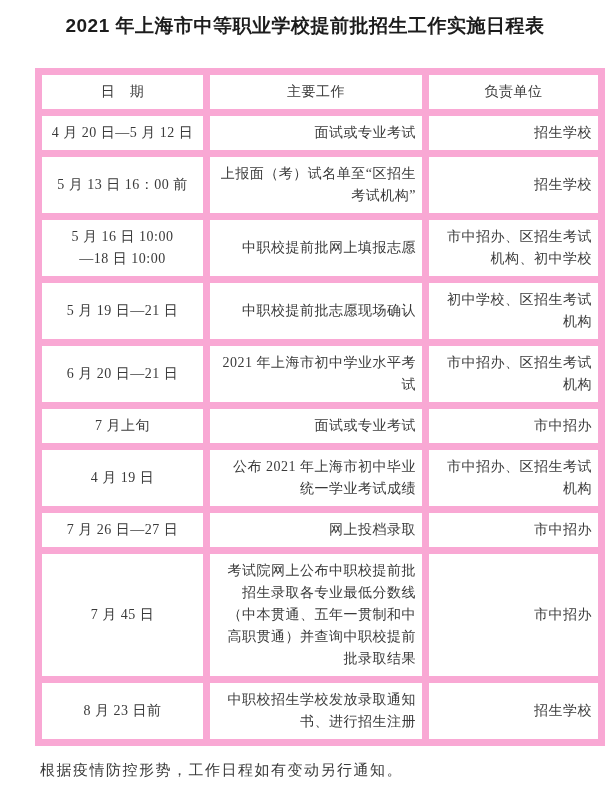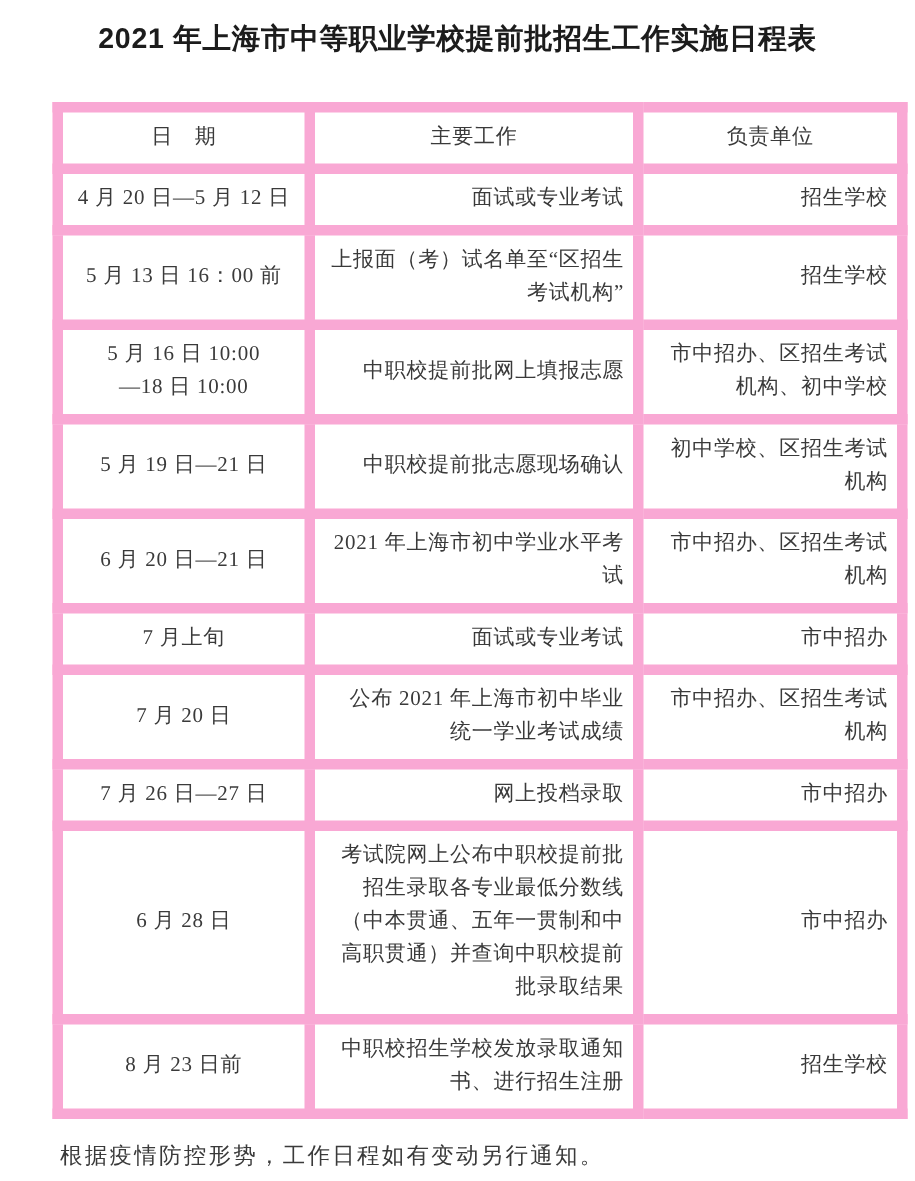--- a/index.html
+++ b/index.html
@@ -110,31 +110,31 @@
         <td class="cell-date">6 月 20 日—21 日</td>
         <td class="cell-work">2021 年上海市初中学业水平考试</td>
         <td class="cell-unit">市中招办、区招生考试机构</td>
       </tr>
       <tr>
         <td class="cell-date">7 月上旬</td>
         <td class="cell-work">面试或专业考试</td>
         <td class="cell-unit">市中招办</td>
       </tr>
       <tr>
-        <td class="cell-date">7 月 20 日</td>
+        <td class="cell-date">4 月 19 日</td>
         <td class="cell-work">公布 2021 年上海市初中毕业统一学业考试成绩</td>
         <td class="cell-unit">市中招办、区招生考试机构</td>
       </tr>
       <tr>
         <td class="cell-date">7 月 26 日—27 日</td>
         <td class="cell-work">网上投档录取</td>
         <td class="cell-unit">市中招办</td>
       </tr>
       <tr>
-        <td class="cell-date">6 月 28 日</td>
+        <td class="cell-date">7 月 45 日</td>
         <td class="cell-work">考试院网上公布中职校提前批招生录取各专业最低分数线（中本贯通、五年一贯制和中高职贯通）并查询中职校提前批录取结果</td>
         <td class="cell-unit">市中招办</td>
       </tr>
       <tr>
         <td class="cell-date">8 月 23 日前</td>
         <td class="cell-work">中职校招生学校发放录取通知书、进行招生注册</td>
         <td class="cell-unit">招生学校</td>
       </tr>
     </tbody>
   </table>

